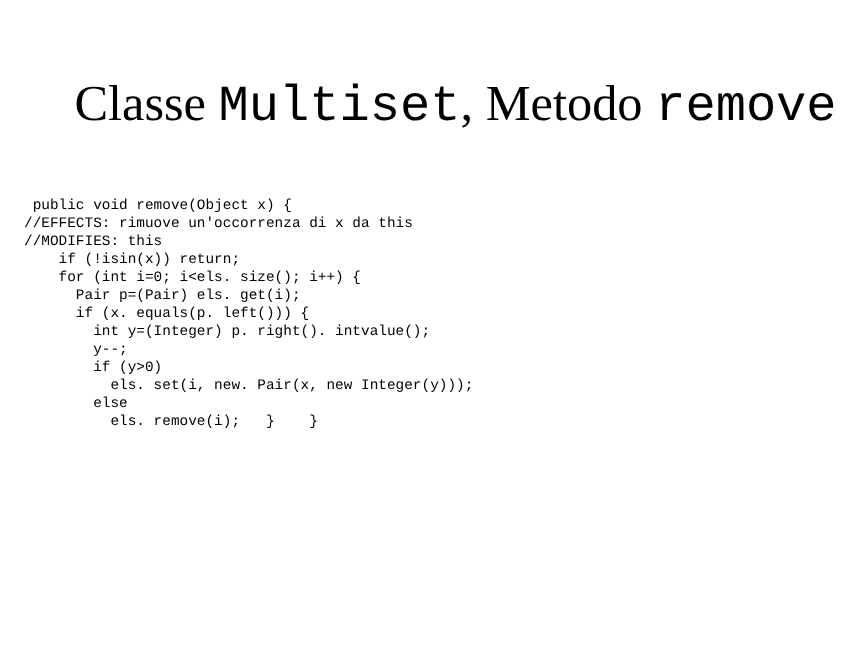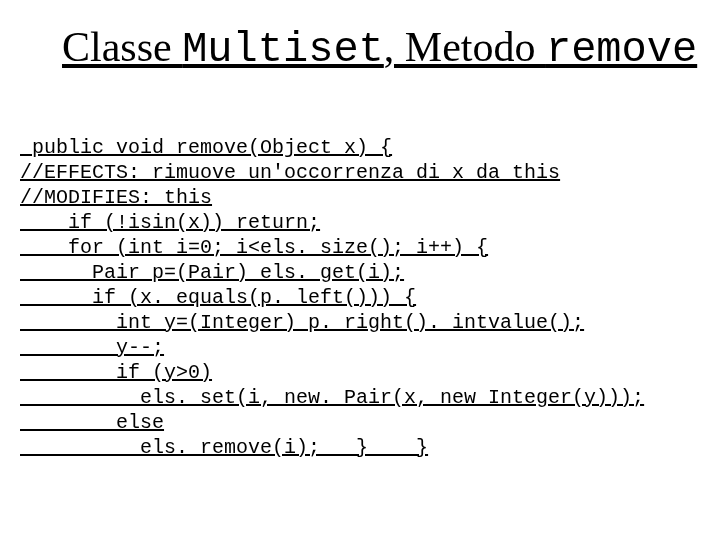--- a/index.html
+++ b/index.html
@@ -9,38 +9,37 @@
     height: 540px;
     background: #ffffff;
     font-family: "Times New Roman", Times, serif;
     overflow: hidden;
   }
   .slide {
     position: relative;
     width: 720px;
     height: 540px;
     box-sizing: border-box;
-    padding-top: 23px;
-    text-decoration: underline;
+    padding-top: 63px;
   }
   .title {
     text-align: left;
     padding-left: 62px;
     font-size: 42px;
     color: #000;
     white-space: nowrap;
   }
   .title .mono {
     font-family: "Courier New", Courier, monospace;
   }
   .code-block {
     margin-top: 36px;
     padding-left: 20px;
     font-family: "Courier New", Courier, monospace;
-    font-size: 20px;
+    font-size: 12px;
     line-height: 1.25;
     white-space: pre;
     color: #000;
   }
 </style>
 </head>
 <body>
 
 <div class="slide">
   <div class="title">

